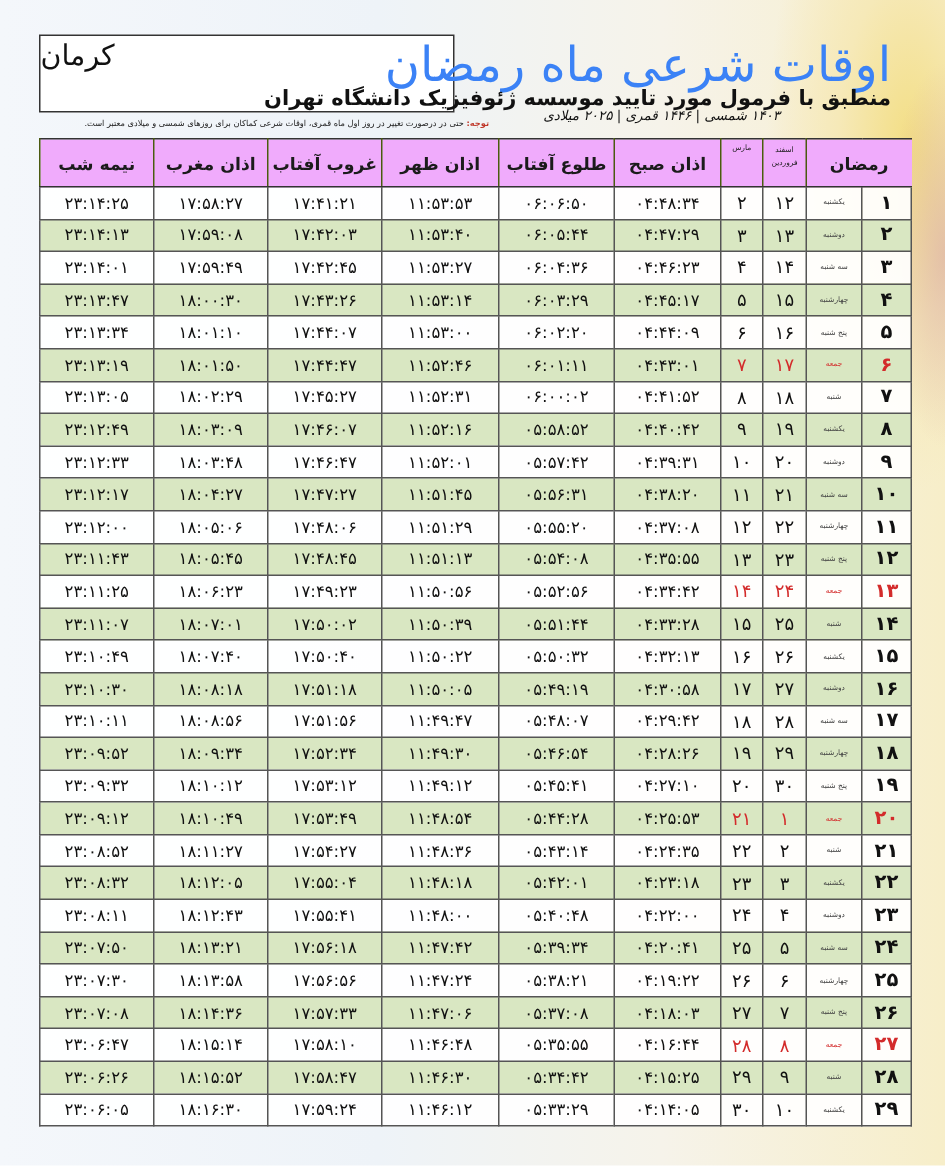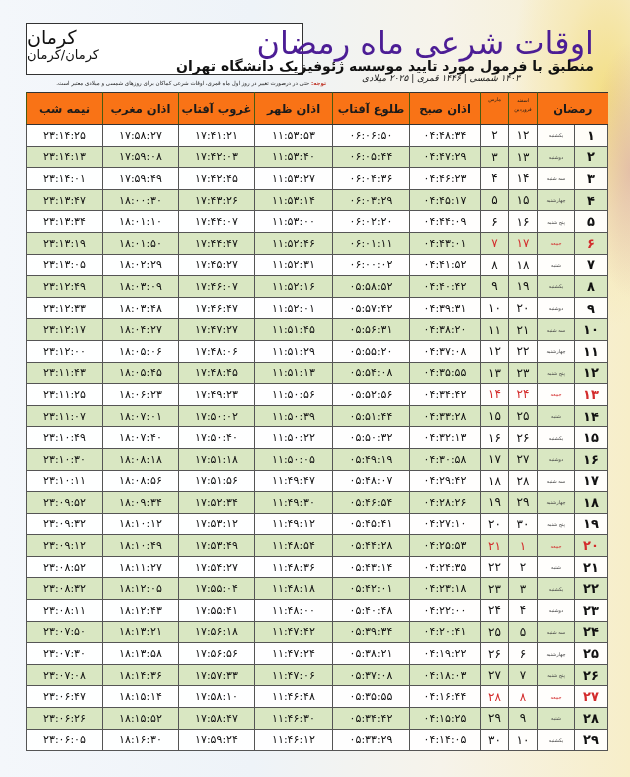--- a/index.html
+++ b/index.html
@@ -26,36 +26,36 @@
     .loc-city { font-size: 19px; line-height: 20px; margin-top: 3px; color: #111; }
     .loc-region { font-size: 13px; line-height: 15px; color: #111; }
     .loc-coords { font-size: 8px; line-height: 12px; color: #111; font-weight: bold; }
     .note {
       position: absolute; left: 26px; top: 80px; width: 300px; font-size: 5.5px;
       direction: rtl; text-align: right; color: #222; white-space: nowrap;
     }
     .note .lbl { color: #c0392b; font-weight: bold; }
     .title {
       position: absolute; right: 36px; top: 26px; font-size: 32px; line-height: 34px;
-      direction: rtl; color: #4c1d95; letter-spacing: 0.5px;
+      direction: rtl; color: #3b82f6; letter-spacing: 0.5px;
     }
     .subtitle {
       position: absolute; right: 36px; top: 58px; font-size: 14px; font-weight: bold;
       direction: rtl; color: #111; white-space: nowrap;
     }
     .dates {
       position: absolute; right: 110px; top: 73px; font-size: 9px;
       direction: rtl; color: #111; white-space: nowrap; font-style: italic;
     }
     table.times {
       position: absolute; left: 26px; top: 92px; width: 581px;
       border-collapse: collapse; direction: rtl; table-layout: fixed;
     }
     table.times th {
-      background: #f97316; height: 32px; font-size: 11.5px; font-weight: bold;
+      background: #f0abfc; height: 32px; font-size: 11.5px; font-weight: bold;
       color: #1b1b1b; border: 1.5px solid #333; border-left: 1px solid #4a5a10;
       border-right: none; text-align: center; padding: 0;
     }
     table.times th.small { font-size: 5px; font-weight: normal; vertical-align: top; padding-top: 3px; }
     table.times th.small div { line-height: 9px; }
     table.times td {
       height: 21.6px; border: 1px solid #555; text-align: center;
       font-family: "DejaVu Sans", sans-serif; font-size: 11px; color: #111;
       padding: 0; white-space: nowrap; letter-spacing: 0.3px;
     }
@@ -70,21 +70,20 @@
     table.times td.time { direction: ltr; }
   </style>
 </head>
 <body>
 
 <div class="deco"></div>
 <div class="deco2"></div>
 
 <div class="loc-box">
   <div class="loc-city">کرمان</div>
-  <div class="loc-region">کرمان/کرمان</div>
 </div>
 
 <div class="note">
   <span class="lbl">توجه:</span><span> حتی در درصورت تغییر در روز اول ماه قمری، اوقات شرعی کماکان برای روزهای شمسی و میلادی معتبر است.</span>
 </div>
 
 <div class="title">اوقات شرعی ماه رمضان</div>
 <div class="subtitle">منطبق با فرمول مورد تایید موسسه ژئوفیزیک دانشگاه تهران</div>
 <div class="dates">۱۴۰۳ شمسی | ۱۴۴۶ قمری | ۲۰۲۵ میلادی</div>
 

